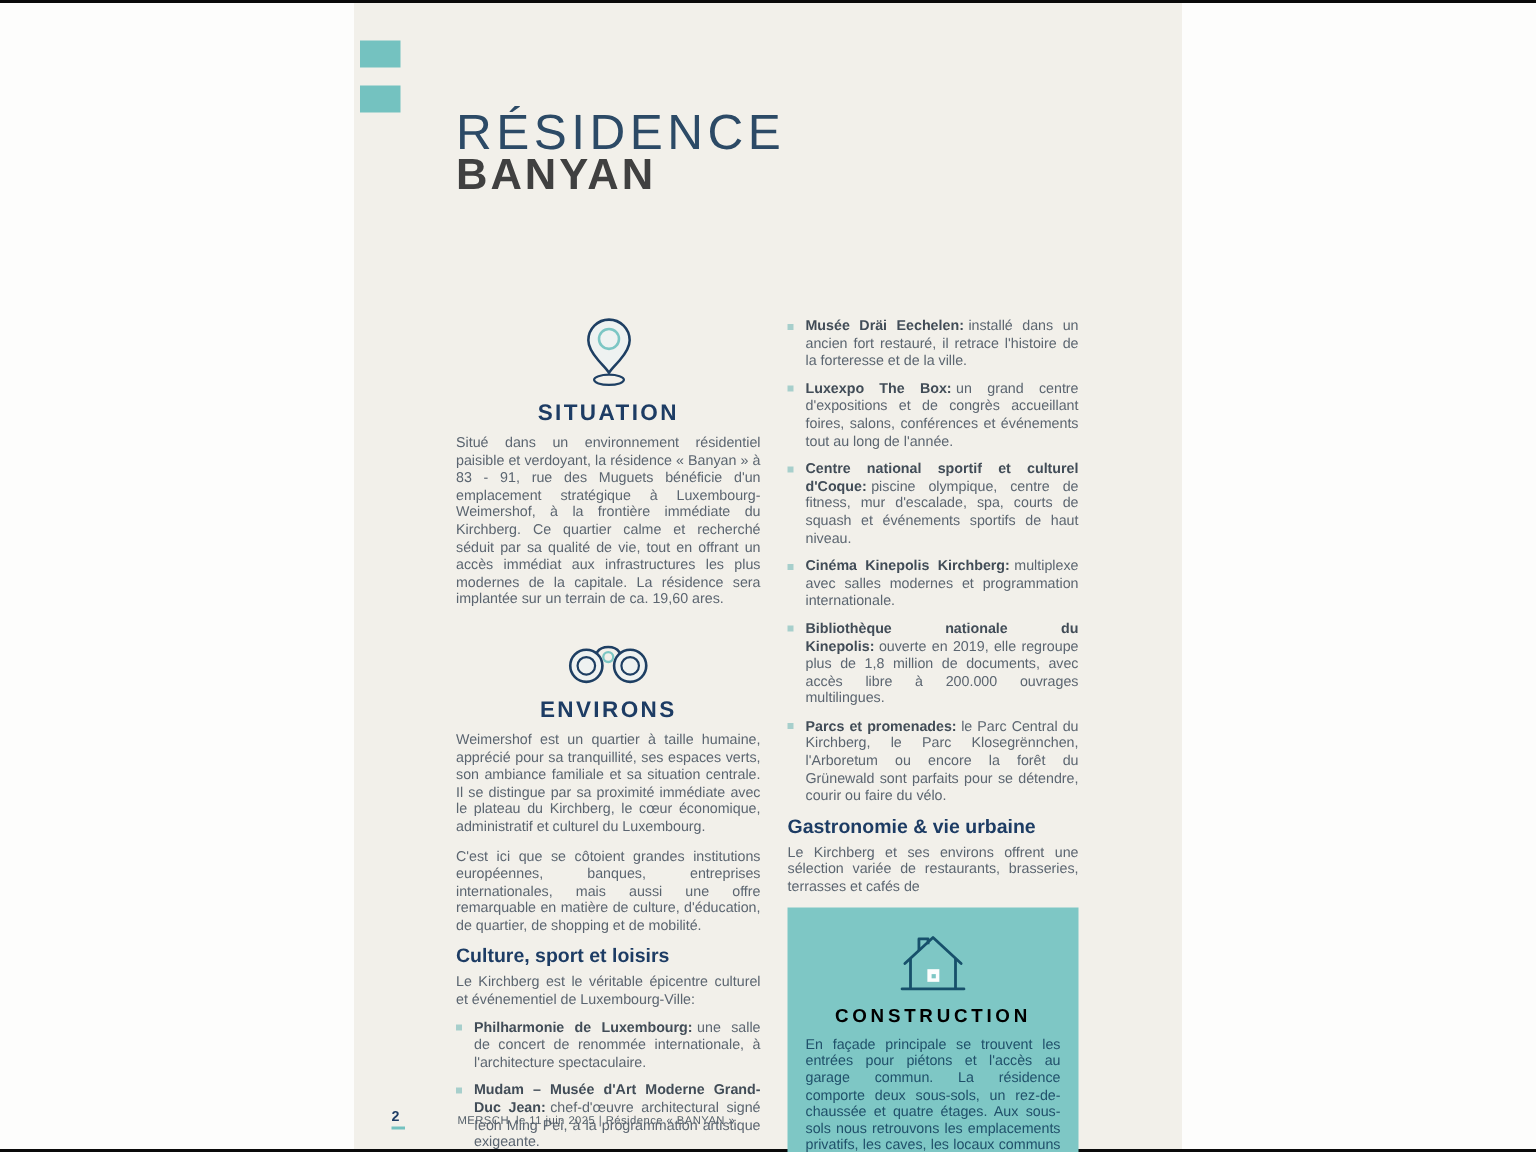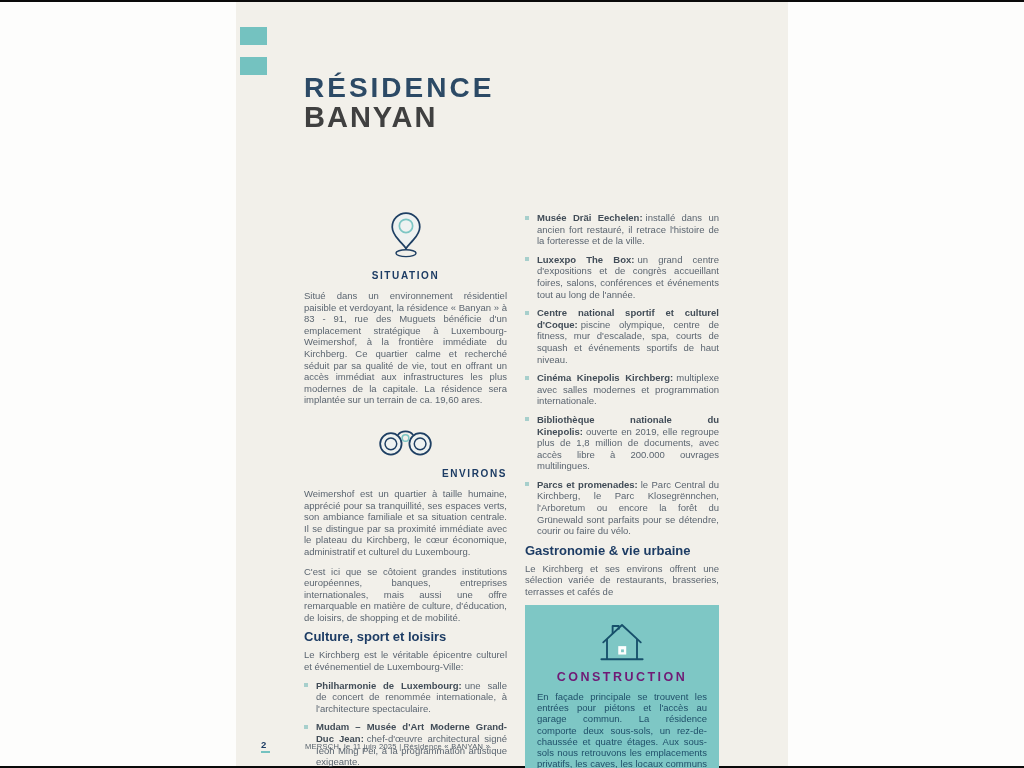--- a/index.html
+++ b/index.html
@@ -15,36 +15,36 @@
   .page {
     position:absolute; left:236px; top:2px; width:552px; height:764px;
     background:#f2f0ea;
   }
 
   .accent-rect { position:absolute; left:4px; width:27px; height:18px; background:#74c2c0; }
   .accent-rect.r1 { top:25px; }
   .accent-rect.r2 { top:55px; }
 
   .title-block { position:absolute; left:68px; top:72px; }
-  .title-l1 { font-size:28px; font-weight:700; letter-spacing:3px; color:#2c4a66; line-height:28px; }
+  .title-l1 { font-size:33px; font-weight:400; letter-spacing:3px; color:#2c4a66; line-height:28px; }
   .title-l2 { font-size:29px; font-weight:700; letter-spacing:2px; color:#404040; line-height:30px; }
 
   .col { position:absolute; top:208px; }
   .col-left  { left:68px;  width:203px; }
   .col-right { left:289px; width:194px; }
 
   .icon-wrap { display:flex; justify-content:center; }
   .icon-wrap.pin { height:48px; }
   .icon-wrap.binoc { height:38px; margin-top:14px; }
 
   .section-heading {
     margin:10px 0 0 0; text-align:center; color:#1d3c64;
-    font-size:10px; font-weight:700; letter-spacing:1.6px; line-height:16px;
-  }
-  .icon-wrap.binoc + .section-heading { margin-top:8px;text-align:right; }
+    font-size:15px; font-weight:700; letter-spacing:1.6px; line-height:16px;
+  }
+  .icon-wrap.binoc + .section-heading { margin-top:8px; }
 
   p.body {
     margin:6px 0 0 0; font-size:9.5px; line-height:11.6px;
     color:#5b6570; text-align:justify;
   }
   p.body + p.body { margin-top:8px; }
 
   h3.sub {
     margin:7px 0 0 0; font-size:13px; font-weight:700;
     color:#1d3c64; line-height:13px;
@@ -59,21 +59,21 @@
   .bullet-square {
     position:absolute; left:0; top:3.5px; width:4px; height:4px; background:#a7cfcc;
   }
   .item-label { font-weight:700; color:#414c57; margin-right:3px; }
 
   .construction-box {
     margin-top:7px; background:#7ec7c5; padding:10px 12px 9px 12px;
   }
   .icon-wrap.house { height:48px; margin-top:2px; }
   .construction-heading {
-    margin:4px 0 6px 0; text-align:center; color:#701a75;
+    margin:4px 0 6px 0; text-align:center; color:#000000;
     font-size:12.5px; font-weight:700; letter-spacing:2.5px; line-height:16px;
   }
   .construction-body {
     margin:0; font-size:9.5px; line-height:11.3px; color:#20506a; text-align:justify;
   }
 
   .footer-num {
     position:absolute; left:25px; top:737px; font-size:9.5px; font-weight:700; color:#1d3c64;
   }
   .footer-num-line { display:block; width:9px; height:2px; background:#74c2c0; margin-top:1px; }
@@ -116,21 +116,21 @@
           <path d="M20.5 15 C23.5 10.5 32.5 10.5 35.5 15" fill="none" stroke="#1e3f63" stroke-width="1.8" stroke-linecap="round"></path>
           <circle cx="13" cy="24.5" r="11" fill="#eef2f1" stroke="#1e3f63" stroke-width="1.8"></circle>
           <circle cx="43" cy="24.5" r="11" fill="#eef2f1" stroke="#1e3f63" stroke-width="1.8"></circle>
           <circle cx="13" cy="24.5" r="6" fill="none" stroke="#1e3f63" stroke-width="1.5"></circle>
           <circle cx="43" cy="24.5" r="6" fill="none" stroke="#1e3f63" stroke-width="1.5"></circle>
           <circle cx="28" cy="18.5" r="3.4" fill="none" stroke="#7cc6c4" stroke-width="1.6"></circle>
         </svg>
       </div>
       <h2 class="section-heading">ENVIRONS</h2>
       <p class="body">Weimershof est un quartier à taille humaine, apprécié pour sa tranquillité, ses espaces verts, son ambiance familiale et sa situation centrale. Il se distingue par sa proximité immédiate avec le plateau du Kirchberg, le cœur économique, administratif et culturel du Luxembourg.</p>
-      <p class="body">C'est ici que se côtoient grandes institutions européennes, banques, entreprises internationales, mais aussi une offre remarquable en matière de culture, d'éducation, de loisirs, de shopping et de mobilité.</p>
+      <p class="body">C'est ici que se côtoient grandes institutions européennes, banques, entreprises internationales, mais aussi une offre remarquable en matière de culture, d'éducation, de quartier, de shopping et de mobilité.</p>
 
       <h3 class="sub">Culture, sport et loisirs</h3>
       <p class="body">Le Kirchberg est le véritable épicentre culturel et événementiel de Luxembourg-Ville:</p>
 
       <div class="list">
         <p class="list-item">
           <span class="bullet-square"></span>
           <span class="item-label">Philharmonie de Luxembourg:</span><span>une salle de concert de renommée internationale, à l'architecture spectaculaire.</span>
         </p>
         <p class="list-item">

